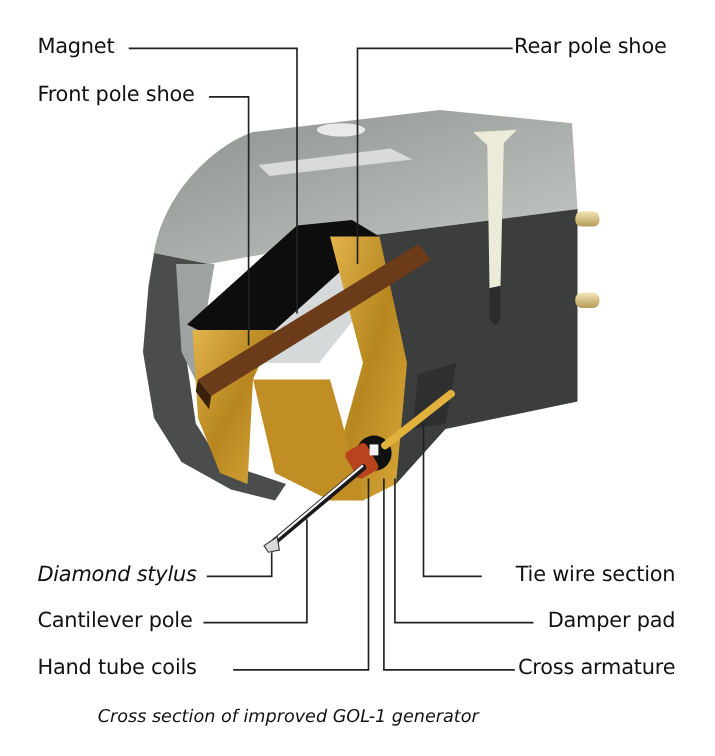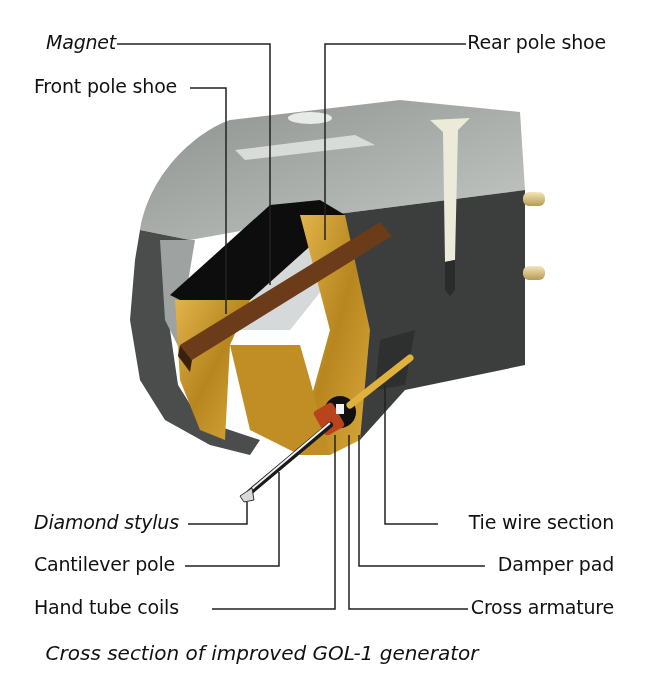--- a/index.html
+++ b/index.html
@@ -1,18 +1,18 @@
 <!DOCTYPE html>
 <html><head>
 <meta charset="utf-8">
 <style>
   html, body { margin: 0; padding: 0; background: #ffffff; }
   body { width: 650px; height: 687px; position: relative; overflow: hidden; font-family: "DejaVu Sans", sans-serif; }
   .label { position: absolute; font-size: 19px; color: #111; white-space: nowrap; letter-spacing: -0.2px; }
-  .caption { position: absolute; left: 0; width: 524px; top: 641px; text-align: center; font-size: 20px; font-style: italic; color: #111; }
+  .caption { position: absolute; left: 0; width: 524px; top: 641px; text-align: center; font-size: 16px; font-style: italic; color: #111; }
   svg.art { position: absolute; left: 0; top: 0; }
 </style>
 </head>
 <body>
 
 <svg class="art" width="650" height="687" viewBox="0 0 650 687">
   <defs>
     <linearGradient id="topg" x1="0" y1="0" x2="1" y2="1">
       <stop offset="0" stop-color="#8d918e"></stop>
       <stop offset="1" stop-color="#c6cac6"></stop>
@@ -80,21 +80,21 @@
     <polyline points="466,44 325,44 325,240"></polyline>
     <polyline points="188,524 247,524 247,502"></polyline>
     <polyline points="185,566 279,566 279,472"></polyline>
     <polyline points="212,609 335,609 335,435"></polyline>
     <polyline points="468,609 349,609 349,435"></polyline>
     <polyline points="485,566 359,566 359,435"></polyline>
     <polyline points="438,524 385,524 385,385"></polyline>
   </g>
 </svg>
 
-<div class="label" style="left:46px; top:31px;font-style:italic;">Magnet</div>
+<div class="label" style="left:34px; top:31px;">Magnet</div>
 <div class="label" style="left:34px; top:75px;">Front pole shoe</div>
 <div class="label" style="left:34px; top:511px;font-style:italic;">Diamond stylus</div>
 <div class="label" style="left:34px; top:553px;">Cantilever pole</div>
 <div class="label" style="left:34px; top:596px;">Hand tube coils</div>
 
 <div class="label" style="right:44px; top:31px;text-align:center;">Rear pole shoe</div>
 <div class="label" style="right:36px; top:511px;">Tie wire section</div>
 <div class="label" style="right:36px; top:553px;">Damper pad</div>
 <div class="label" style="right:36px; top:596px;">Cross armature</div>
 

